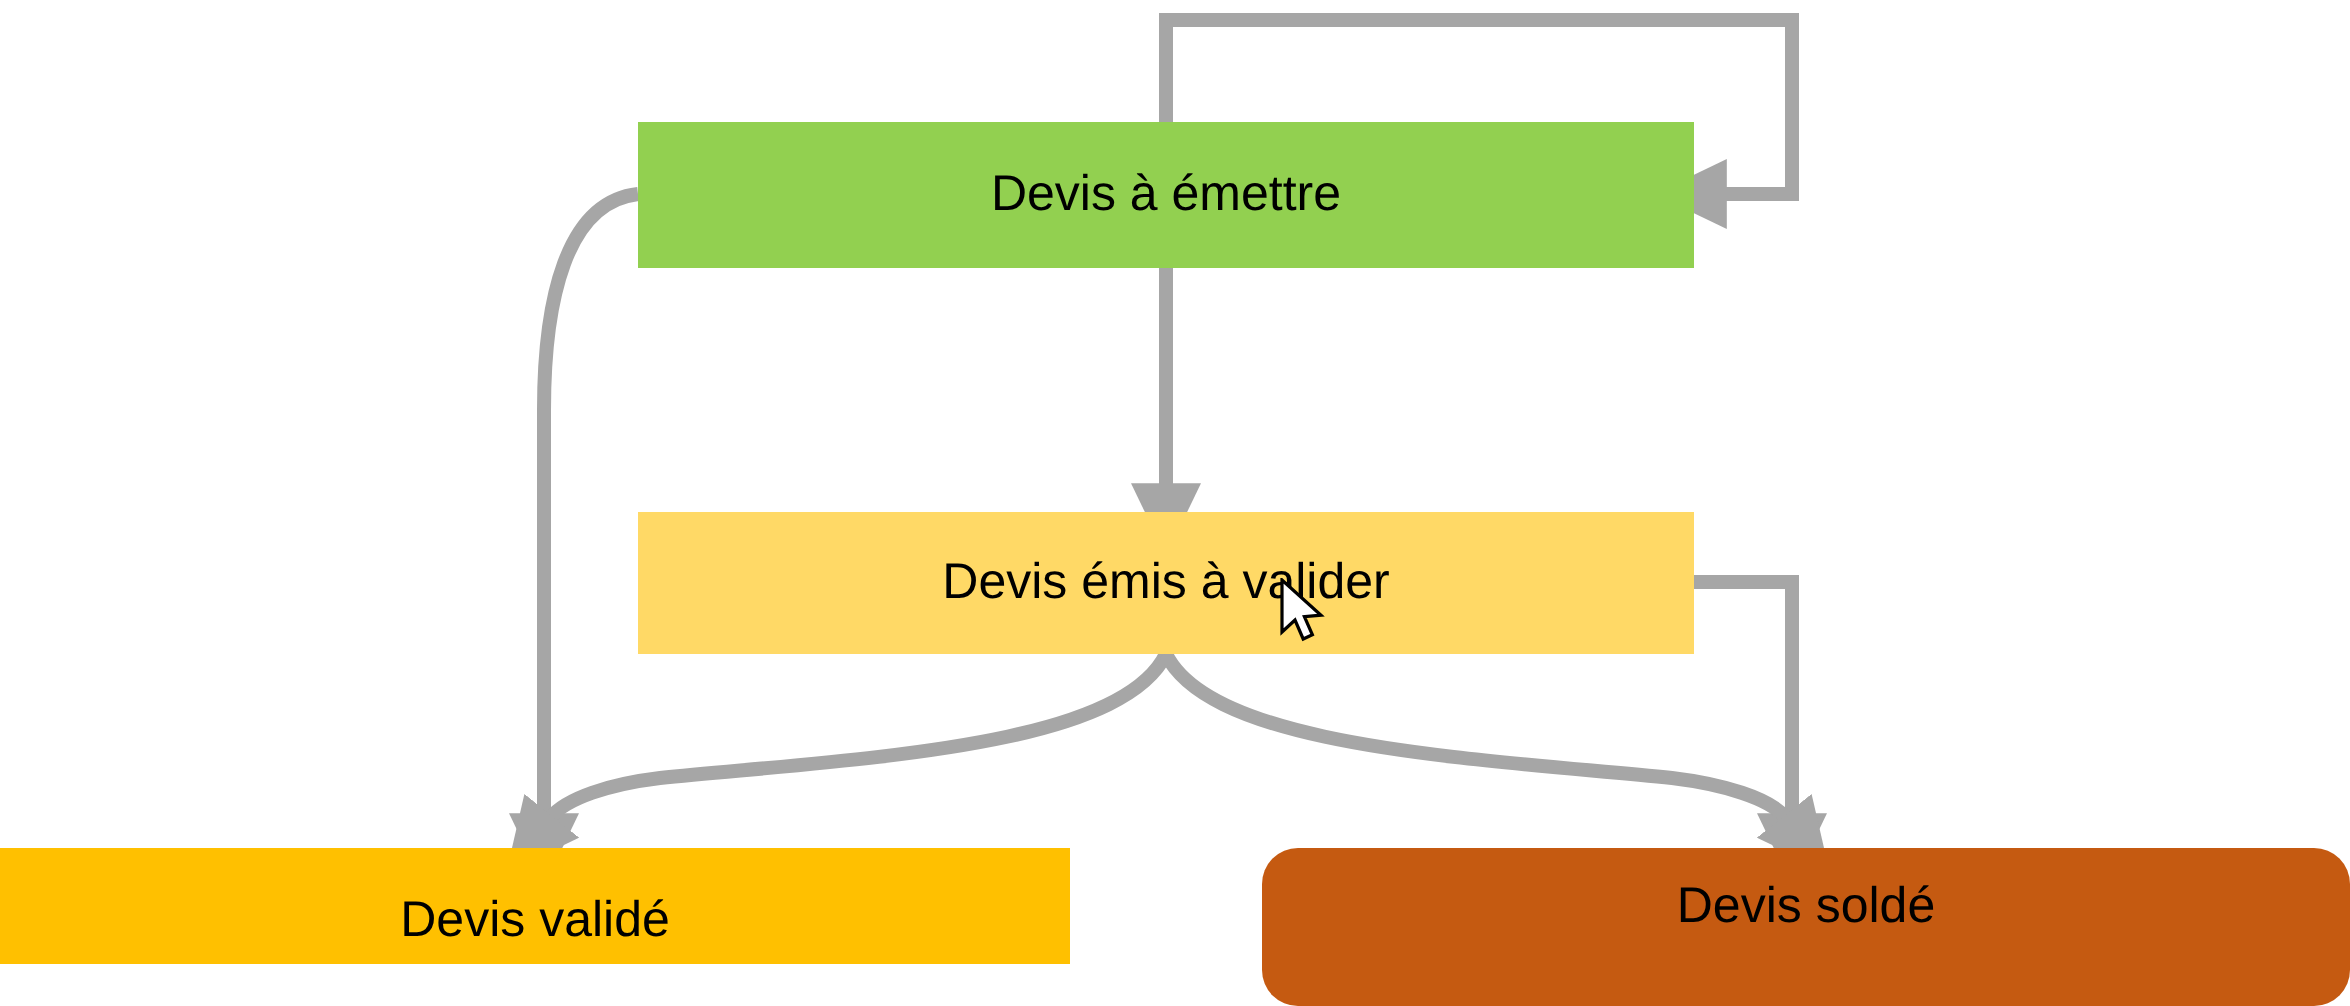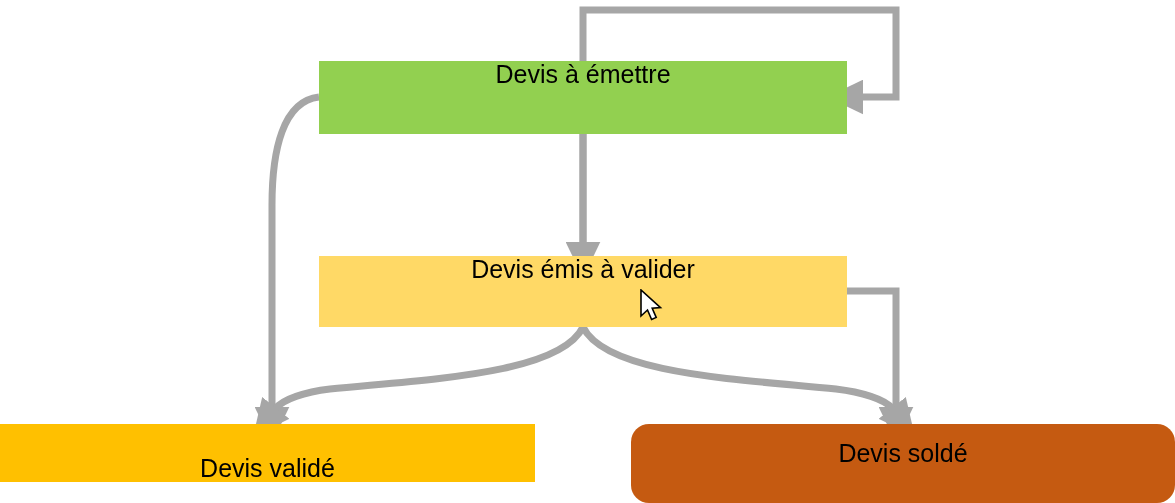--- a/index.html
+++ b/index.html
@@ -19,21 +19,21 @@
     position: absolute;
     left: 0;
     top: 0;
     width: 1175px;
     height: 503px;
   }
   .node {
     position: absolute;
     box-sizing: border-box;
     display: flex;
-    align-items: flex-start;
+    align-items: center;
     justify-content: center;
     color: #000000;
     font-size: 25px;
     font-family: "Liberation Sans", sans-serif;
     line-height: 1.1;
     white-space: nowrap;
     z-index: 3;
   }
   .node-label {
     pointer-events: none;
@@ -82,21 +82,21 @@
   </svg>
 
   <div class="node" style="left:319px; top:61px; width:528px; height:73px; background:#92d050;">
     <span class="node-label">Devis à émettre</span>
   </div>
 
   <div class="node" style="left:319px; top:256px; width:528px; height:71px; background:#ffd966;">
     <span class="node-label">Devis émis à valider</span>
   </div>
 
-  <div class="node" style="left:0px; top:424px; width:535px; height:58px; background:#ffc000; align-items:flex-end; padding-top:16px;">
+  <div class="node" style="left:0px; top:424px; width:535px; height:58px; background:#ffc000; align-items:center; padding-top:16px;">
     <span class="node-label">Devis validé</span>
   </div>
 
   <div class="node" style="left:631px; top:424px; width:544px; height:79px; background:#c55a11; align-items:flex-start; padding-top:16px;border-radius:18px;">
     <span class="node-label">Devis soldé</span>
   </div>
 
   <svg id="cursor" style="left:639px; top:289px;" width="26" height="38" viewBox="0 0 26 38" xmlns="http://www.w3.org/2000/svg">
     <path d="M2,1 L2,27 L8.5,21 L12.6,30.5 L17.2,28.4 L13.2,19.3 L21.5,18.6 Z" fill="#ffffff" stroke="#000000" stroke-width="1.6" stroke-linejoin="miter"></path>
   </svg>

